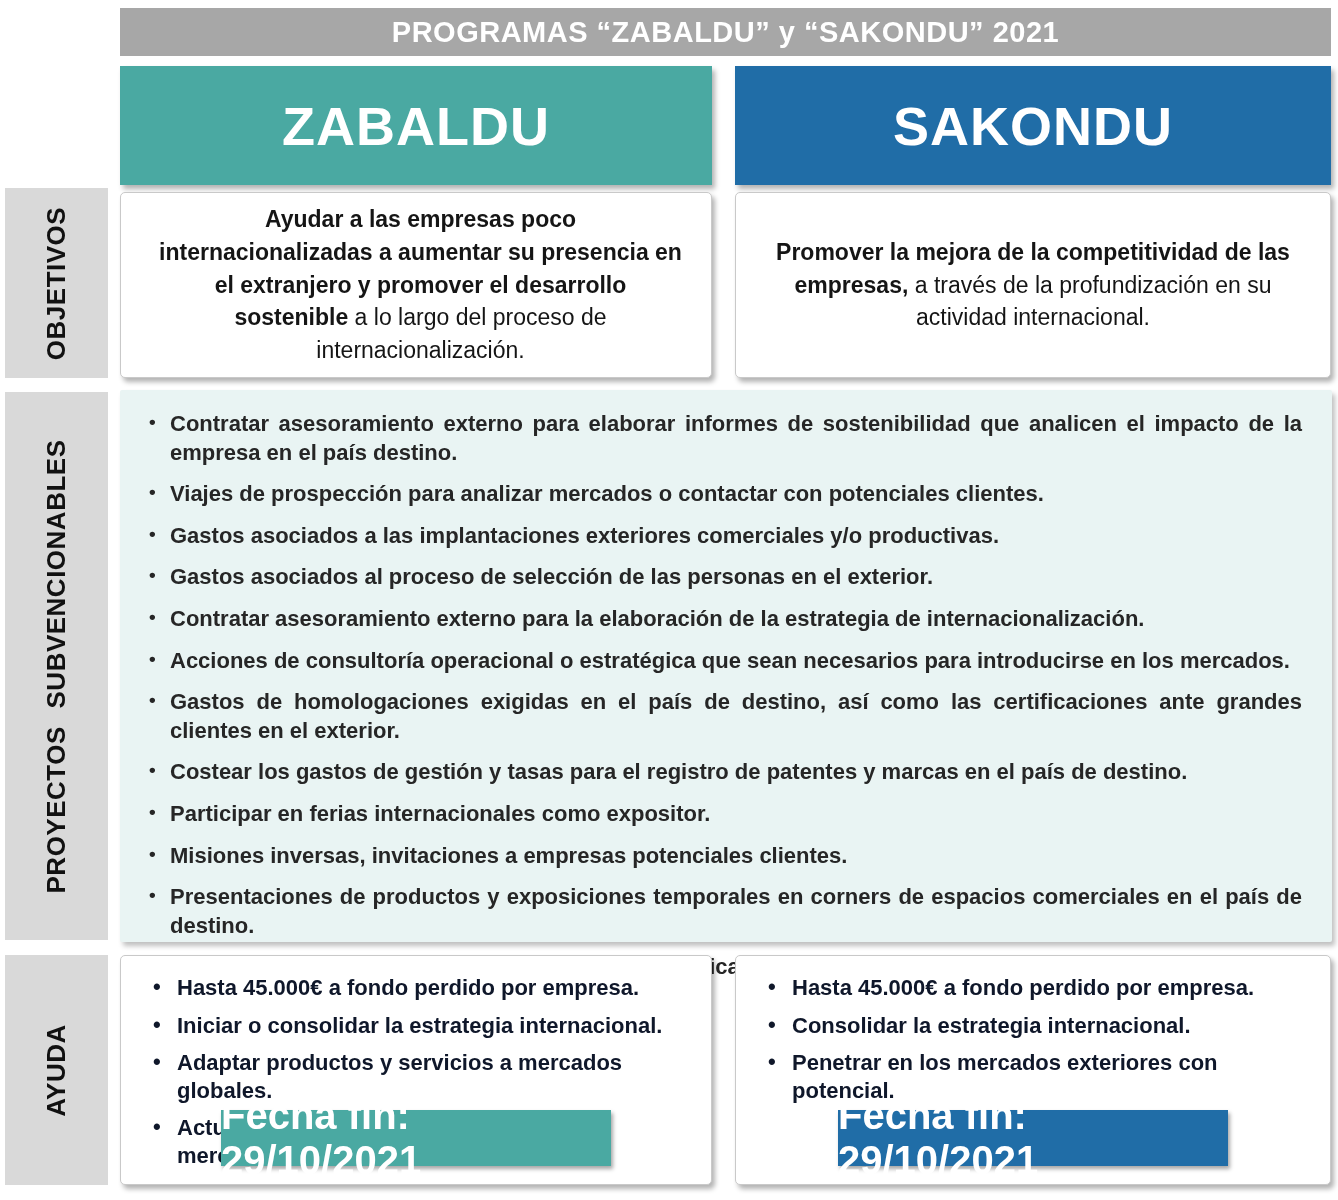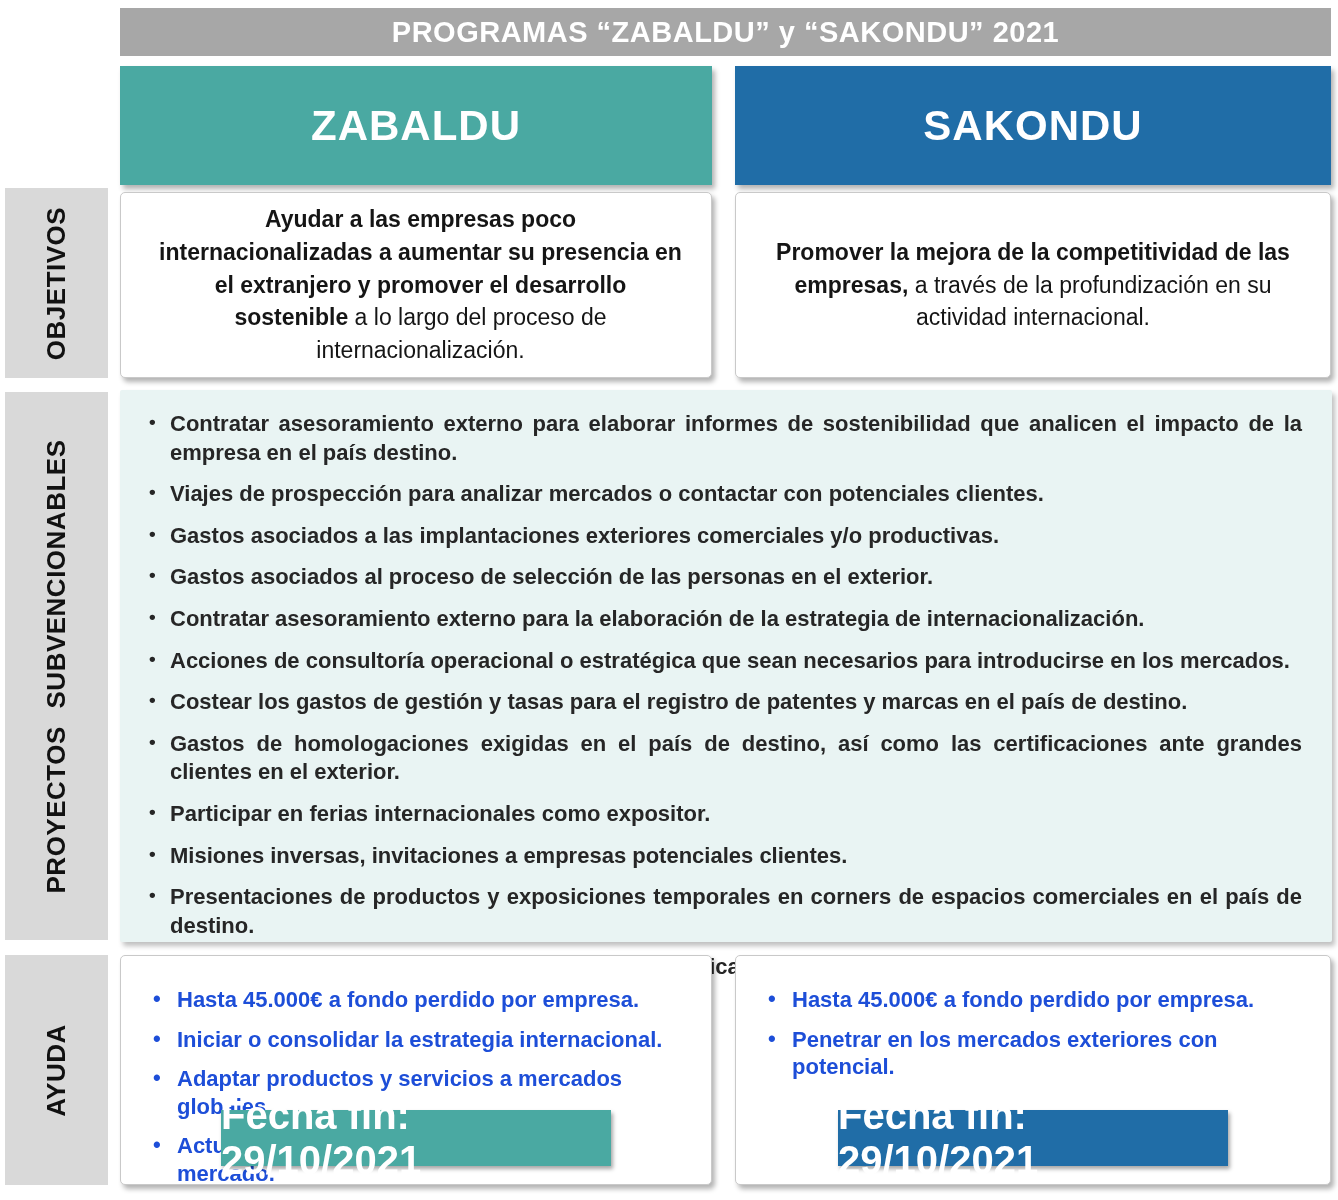--- a/index.html
+++ b/index.html
@@ -11,21 +11,21 @@
     font-family:"Liberation Sans", sans-serif; color:var(--text-dark);}
   .abs{position:absolute;}
   .stage{position:relative; width:1338px; height:1200px;}
 
   .title-bar{left:120px; top:8px; width:1211px; height:48px;
     background:var(--title-bar-gray); display:flex; align-items:center; justify-content:center;}
   .title-bar span{color:#fff; font-weight:bold; font-size:29px; letter-spacing:.5px;}
 
   .prog-header{top:66px; height:119px; display:flex; align-items:center; justify-content:center;
     box-shadow:3px 4px 5px rgba(0,0,0,.30);}
-  .prog-header span{color:#fff; font-weight:bold; font-size:42px; letter-spacing:1px;}
+  .prog-header span{color:#fff; font-weight:bold; font-size:54px; letter-spacing:1px;}
   .hdr-zabaldu{left:120px; width:592px; background:var(--teal);}
   .hdr-sakondu{left:735px; width:596px; background:var(--blue);}
 
   .side-label{left:5px; width:103px; background:var(--sidebar-gray);
     display:flex; align-items:center; justify-content:center;}
   .side-label span{transform:rotate(-90deg); white-space:nowrap; font-weight:bold;
     font-size:26px; letter-spacing:.5px; color:#111;}
   .side-objetivos{top:188px; height:190px;}
   .side-proyectos{top:392px; height:548px;}
   .side-proyectos span{word-spacing:10px;}
@@ -45,21 +45,21 @@
   ul.points{list-style:none; padding:20px 30px 0 22px;}
   ul.points li{position:relative; padding-left:28px; margin-bottom:13px;
     font-size:22px; font-weight:bold; color:#262626; line-height:1.3; text-align:justify;}
   ul.points li::before{content:"\2022"; position:absolute; left:7px; top:0px; font-size:19px;}
 
   .ayuda-card{top:955px; height:230px;}
   .ayuda-left{left:120px; width:592px;}
   .ayuda-right{left:735px; width:596px;}
   ul.aid{list-style:none; padding:18px 20px 0 24px;}
   ul.aid li{position:relative; padding-left:32px; margin-bottom:10px;
-    font-size:22px; font-weight:bold; color:#1d4ed8; line-height:1.25;margin-top:12px;}
+    font-size:22px; font-weight:bold; color:#0f172a; line-height:1.25;}
   ul.aid li::before{content:"\2022"; position:absolute; left:8px; top:-1px; font-size:22px;}
 
   .deadline{position:absolute; bottom:18px; left:50%; transform:translateX(-50%);
     width:390px; height:56px; display:flex; align-items:center; justify-content:center;
     box-shadow:2px 3px 4px rgba(0,0,0,.35);}
   .deadline span{color:#fff; font-weight:bold; font-size:40px;}
   .dl-teal{background:var(--teal);}
   .dl-blue{background:var(--blue);}
 </style>
 </head>
@@ -96,22 +96,22 @@
   </div>
 
   <div class="abs proyectos-card">
     <ul class="points">
       <li>Contratar asesoramiento externo para elaborar informes de sostenibilidad que analicen el impacto de la empresa en el país destino.</li>
       <li>Viajes de prospección para analizar mercados o contactar con potenciales clientes.</li>
       <li>Gastos asociados a las implantaciones exteriores comerciales y/o productivas.</li>
       <li>Gastos asociados al proceso de selección de las personas en el exterior.</li>
       <li>Contratar asesoramiento externo para la elaboración de la estrategia de internacionalización.</li>
       <li>Acciones de consultoría operacional o estratégica que sean necesarios para introducirse en los mercados.</li>
+      <li>Gastos de homologaciones exigidas en el país de destino, así como las certificaciones ante grandes clientes en el exterior.</li>
       <li>Costear los gastos de gestión y tasas para el registro de patentes y marcas en el país de destino.</li>
-      <li>Gastos de homologaciones exigidas en el país de destino, así como las certificaciones ante grandes clientes en el exterior.</li>
       <li>Participar en ferias internacionales como expositor.</li>
       <li>Misiones inversas, invitaciones a empresas potenciales clientes.</li>
       <li>Presentaciones de productos y exposiciones temporales en corners de espacios comerciales en el país de destino.</li>
       <li>Contratar agencias de relaciones públicas o comunicación para el lanzamiento internacional.</li>
     </ul>
   </div>
 
   <div class="abs card ayuda-card ayuda-left">
     <ul class="aid">
       <li>Hasta 45.000€ a fondo perdido por empresa.</li>
@@ -120,20 +120,21 @@
       <li>Actuaciones de promoción y estudios de mercado.</li>
     </ul>
     <div class="deadline dl-teal">
       <span>Fecha fin: 29/10/2021</span>
     </div>
   </div>
 
   <div class="abs card ayuda-card ayuda-right">
     <ul class="aid">
       <li>Hasta 45.000€ a fondo perdido por empresa.</li>
+      <li>Consolidar la estrategia internacional.</li>
       <li>Penetrar en los mercados exteriores con potencial.</li>
     </ul>
     <div class="deadline dl-blue">
       <span>Fecha fin: 29/10/2021</span>
     </div>
   </div>
 
 </div>
 
 </body></html>

